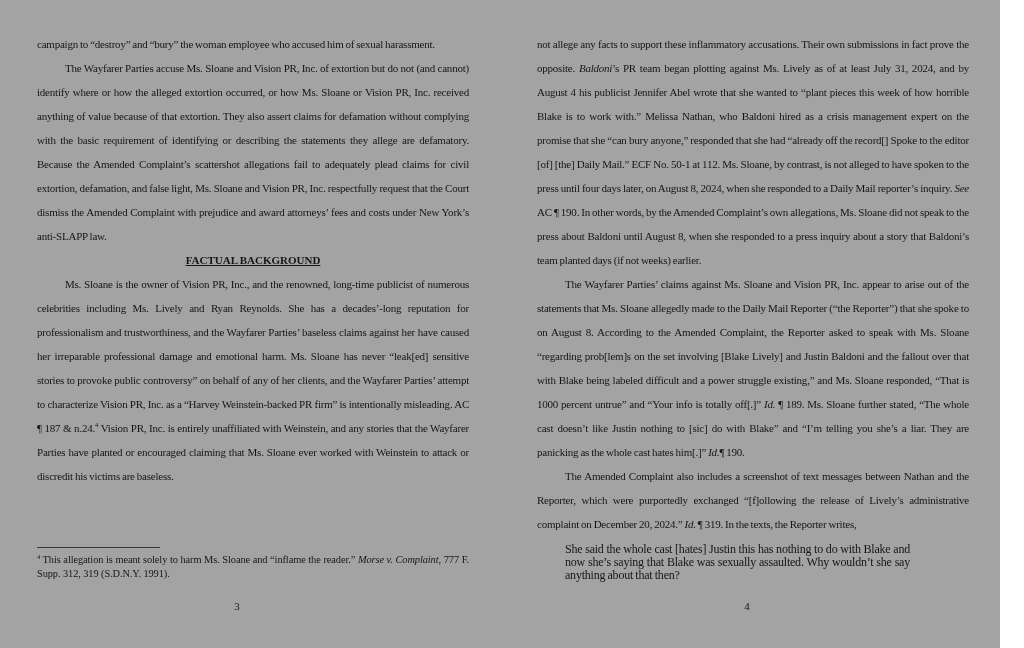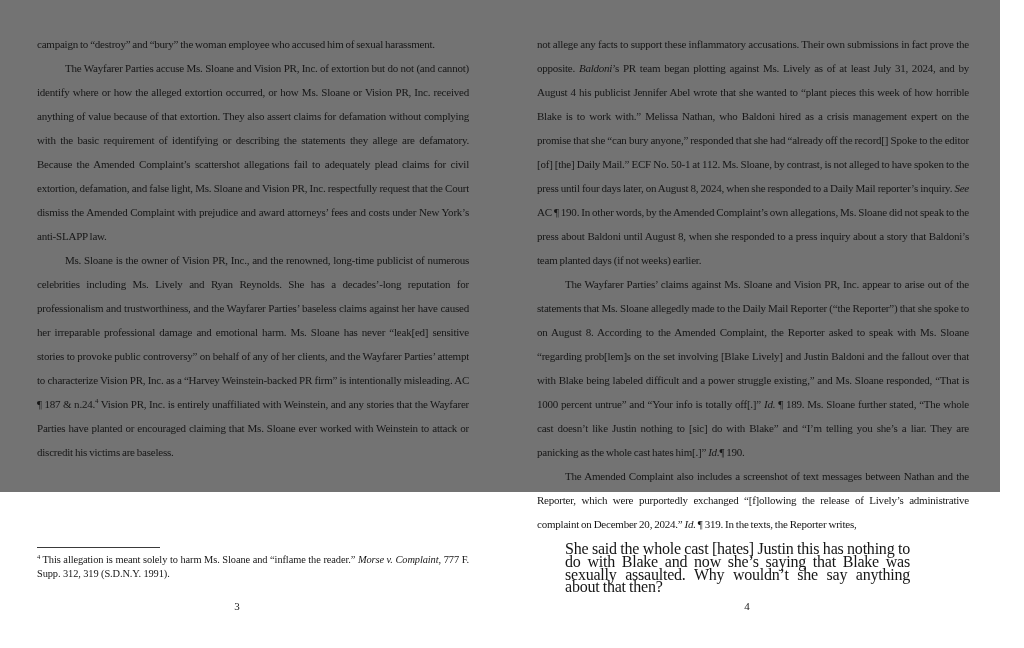--- a/index.html
+++ b/index.html
@@ -8,21 +8,21 @@
     background:#ffffff;
     font-family:"Liberation Serif", serif;
     color:#161616;
   }
   .spread {
     position:relative;
     width:1024px; height:648px;
     background:#ffffff;
     overflow:hidden;
   }
-  .page { position:absolute; top:0; width:512px; height:492px; background:#737373; }
+  .page { position:absolute; top:0; width:512px; height:648px; background:#a3a3a3; }
   .page-left  { left:0; }
   .page-right { left:488px; }
 
   .body-text {
     position:absolute;
     top:32px;
     width:432px;
     font-size:11px;
     line-height:24px;
     letter-spacing:-0.22px;
@@ -39,21 +39,21 @@
   p.heading {
     text-align:center;
     font-weight:bold;
     text-decoration:underline;
     text-indent:0;
     letter-spacing:0;
   }
 
   p.quote {
     margin:7px 59px 6px 28px;
-    font-size:16px;
+    font-size:12px;
     line-height:12.8px;
     text-align:justify;
   }
 
   .i { font-style:italic; }
   sup.fn { font-size:0.62em; line-height:0; }
 
   .footnote {
     position:absolute;
     left:37px; top:547px;
@@ -80,20 +80,21 @@
 </style>
 </head>
 <body>
 
 <div class="spread">
 
   <div class="page page-left">
     <div class="body-text">
         <p class="body"><span>campaign to “destroy” and “bury” the woman employee who accused him of sexual harassment.</span></p>
         <p class="body ind"><span>The Wayfarer Parties accuse Ms. Sloane and Vision PR, Inc. of extortion but do not (and cannot) identify where or how the alleged extortion occurred, or how Ms. Sloane or Vision PR, Inc. received anything of value because of that extortion. They also assert claims for defamation without complying with the basic requirement of identifying or describing the statements they allege are defamatory. Because the Amended Complaint’s scattershot allegations fail to adequately plead claims for civil extortion, defamation, and false light, Ms. Sloane and Vision PR, Inc. respectfully request that the Court dismiss the Amended Complaint with prejudice and award attorneys’ fees and costs under New York’s anti-SLAPP law.</span></p>
+        <p class="heading"><span>FACTUAL BACKGROUND</span></p>
         <p class="body ind"><span>Ms. Sloane is the owner of Vision PR, Inc., and the renowned, long-time publicist of numerous celebrities including Ms. Lively and Ryan Reynolds. She has a decades’-long reputation for professionalism and trustworthiness, and the Wayfarer Parties’ baseless claims against her have caused her irreparable professional damage and emotional harm. Ms. Sloane has never “leak[ed] sensitive stories to provoke public controversy” on behalf of any of her clients, and the Wayfarer Parties’ attempt to characterize Vision PR, Inc. as a “Harvey Weinstein-backed PR firm” is intentionally misleading. AC ¶ 187 &amp; n.24.</span><sup class="fn">4</sup><span> Vision PR, Inc. is entirely unaffiliated with Weinstein, and any stories that the Wayfarer Parties have planted or encouraged claiming that Ms. Sloane ever worked with Weinstein to attack or discredit his victims are baseless.</span></p>
       </div>
 
     <div class="footnote">
       <div class="fn-rule"></div>
       <div class="fn-text"><sup class="fn">4</sup><span> This allegation is meant solely to harm Ms. Sloane and “inflame the reader.” </span><span class="i">Morse v. Complaint</span><span>, 777 F. Supp. 312, 319 (S.D.N.Y. 1991).</span></div>
     </div>
 
     <div class="page-number">3</div>
   </div>

